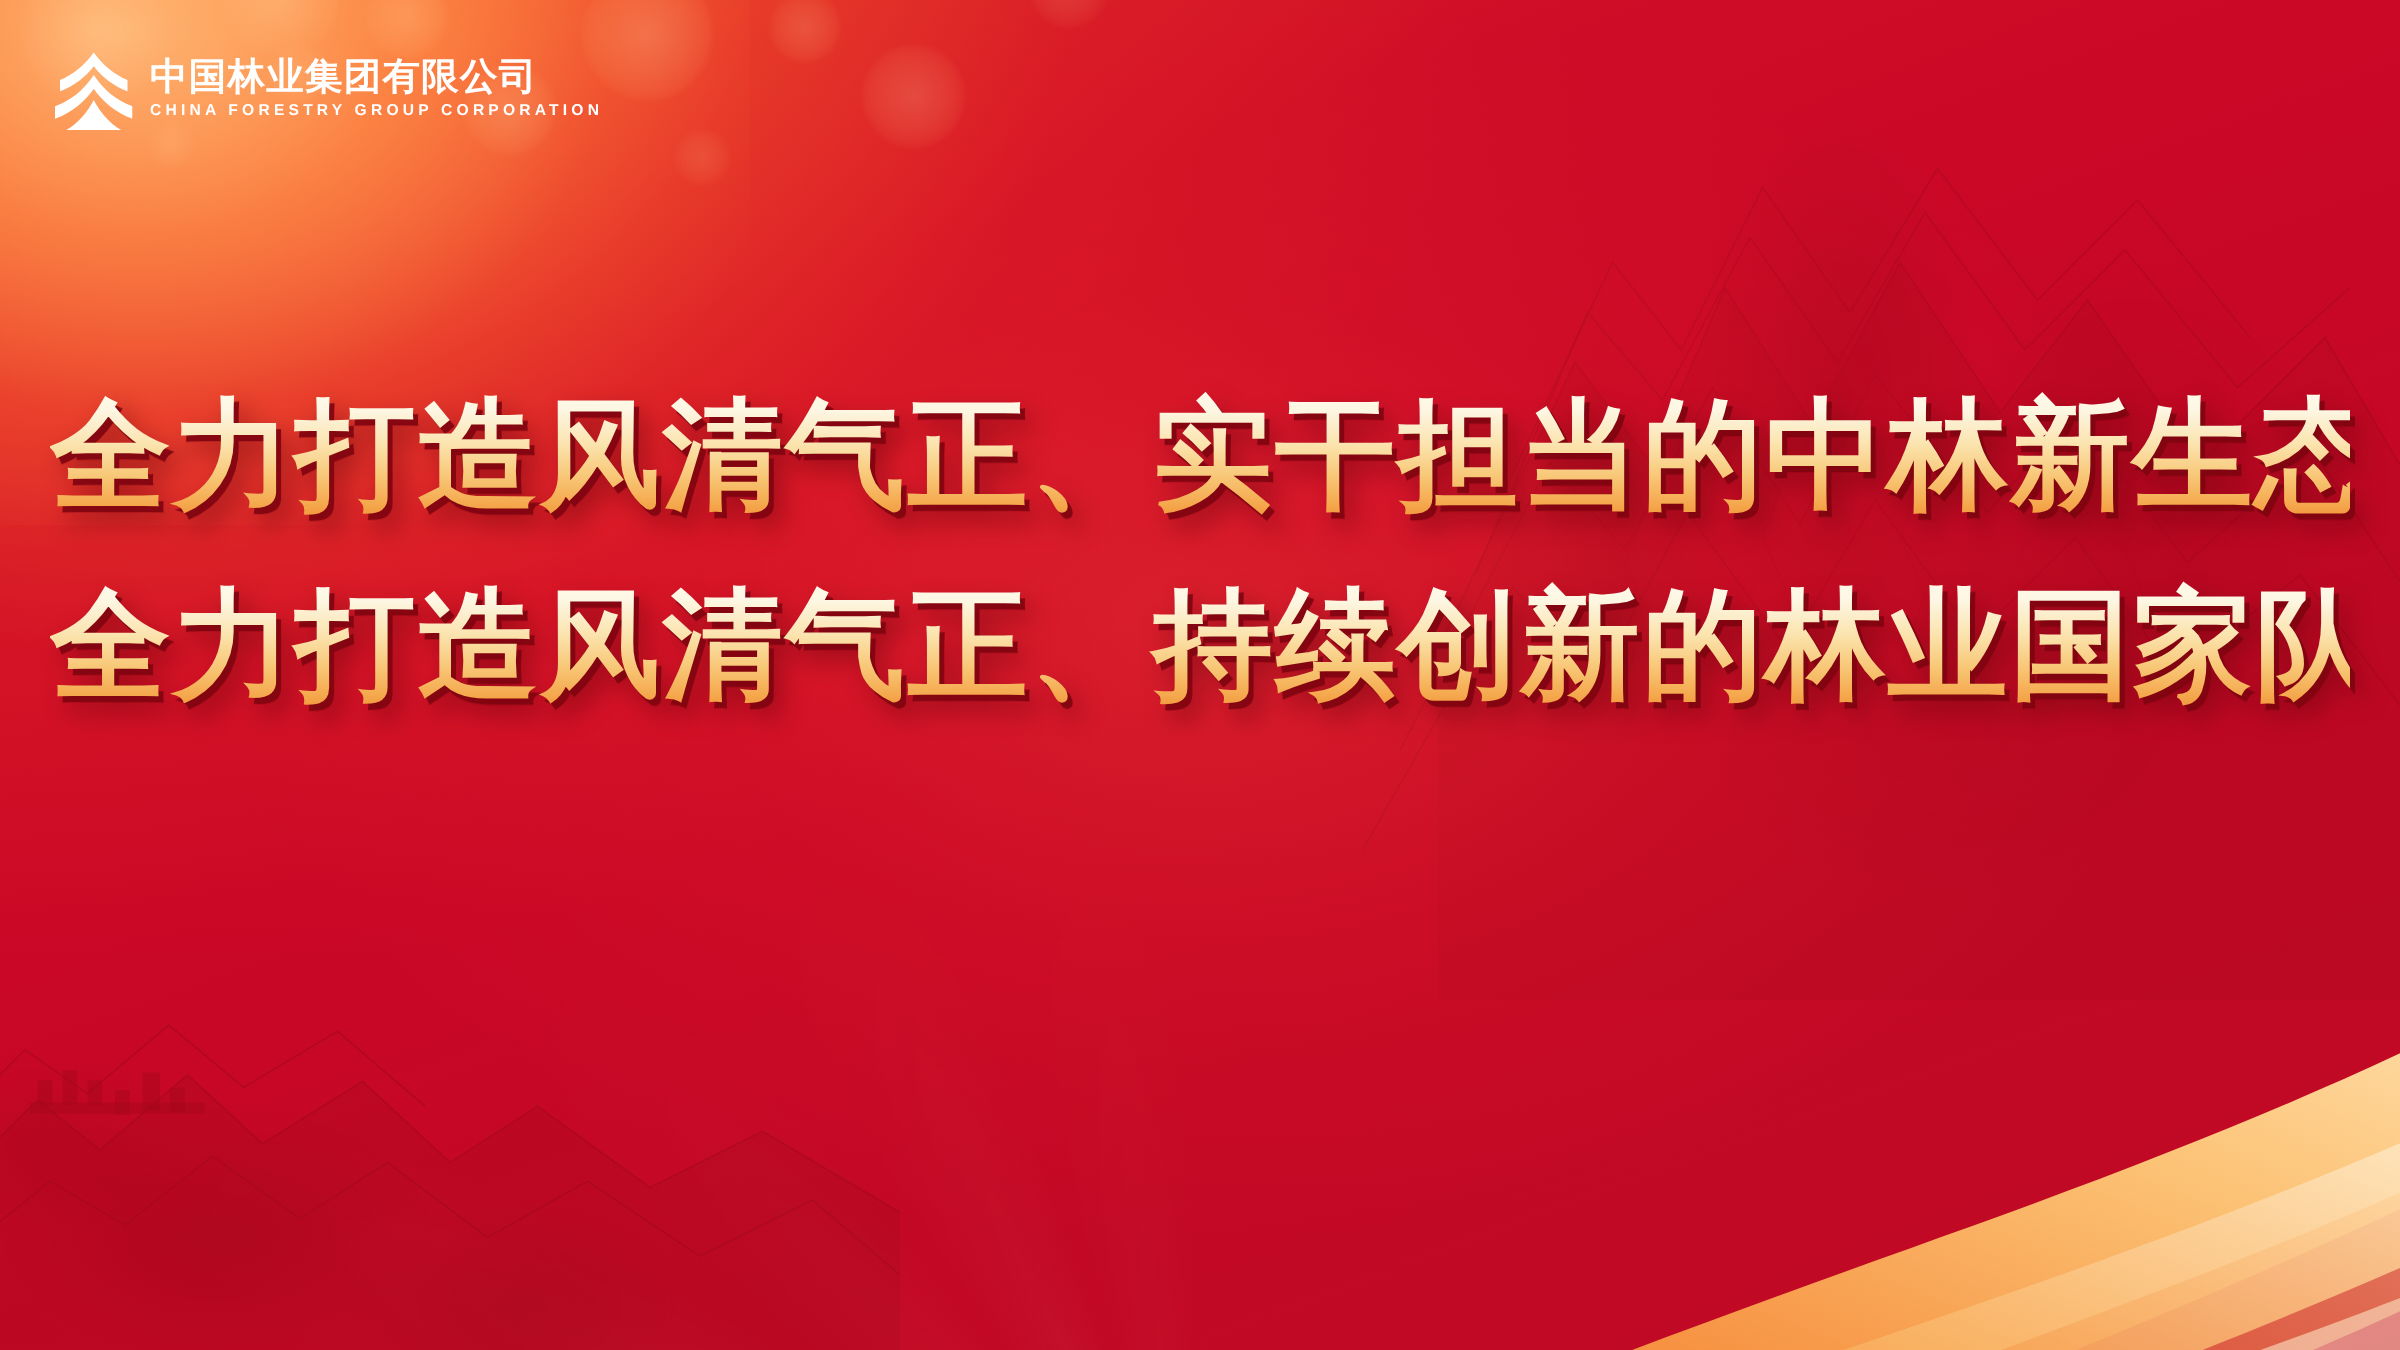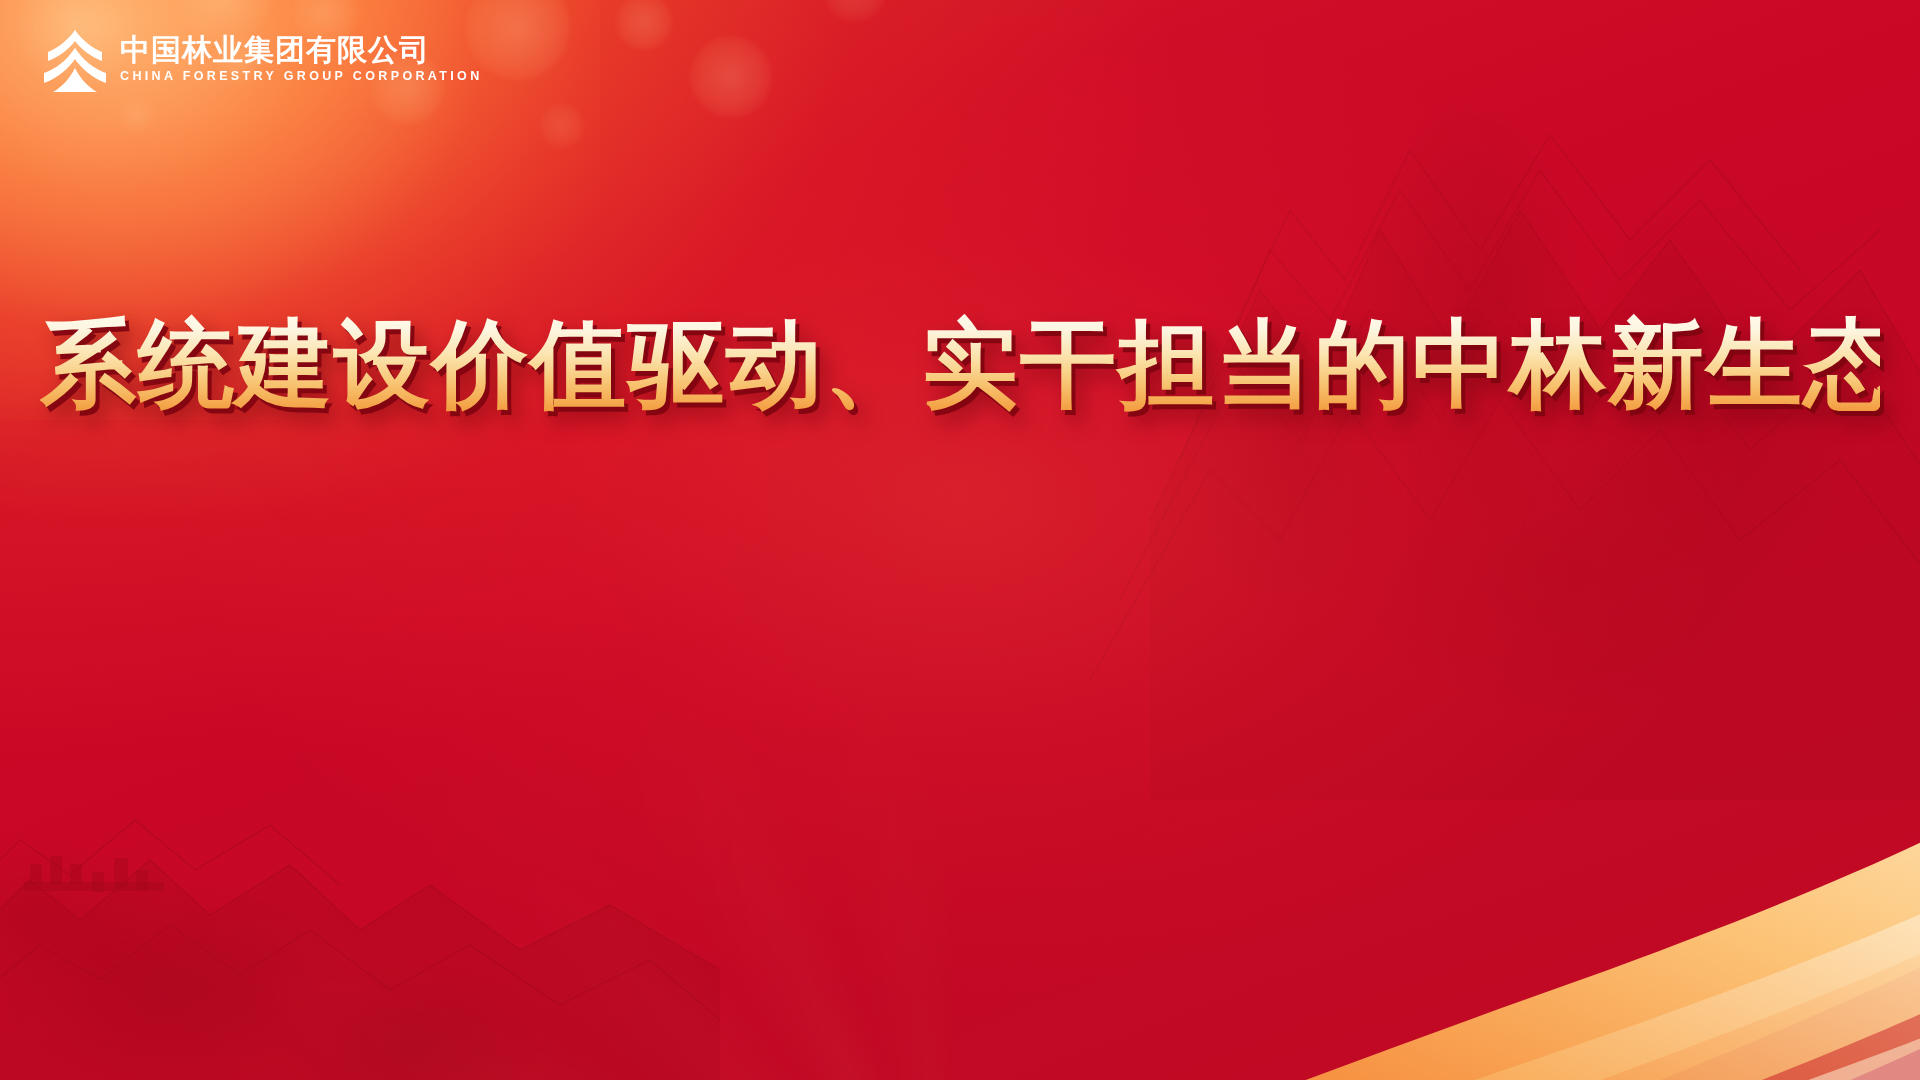--- a/index.html
+++ b/index.html
@@ -156,21 +156,21 @@
     position: absolute;
     left: -260px; bottom: -170px;
     width: 880px; height: 430px;
     overflow: hidden;
     pointer-events: none;
   }
 
   
   .logo-lockup {
     position: absolute;
-    left: 44px; top: 28px;
+    left: 44px; top: 40px;
     display: flex;
     align-items: flex-start;
     gap: 14px;
     z-index: 20;
     justify-content: space-between;
   }
   .logo-mark { width: 62px; height: 66px; flex: 0 0 auto; display:block; }
   .logo-text-block { padding-top: 5px; }
   .logo-cn {
     color: #ffffff;
@@ -368,16 +368,17 @@
                  C 44 59, 36 50, 31 40 Z"></path>
       </g>
     </svg>
     <div class="logo-text-block">
       <div class="logo-cn">中国林业集团有限公司</div>
       <div class="logo-en">CHINA FORESTRY GROUP CORPORATION</div>
     </div>
   </div>
 
   <div class="headline">
-    <span class="headline-line">系统建设价值驱动、实干担当的中林新生态</span>
+    <span class="headline-line">全力打造风清气正、实干担当的中林新生态</span>
+    <span class="headline-line">全力打造风清气正、持续创新的林业国家队</span>
   </div>
 
 </div>
 
 </body></html>

